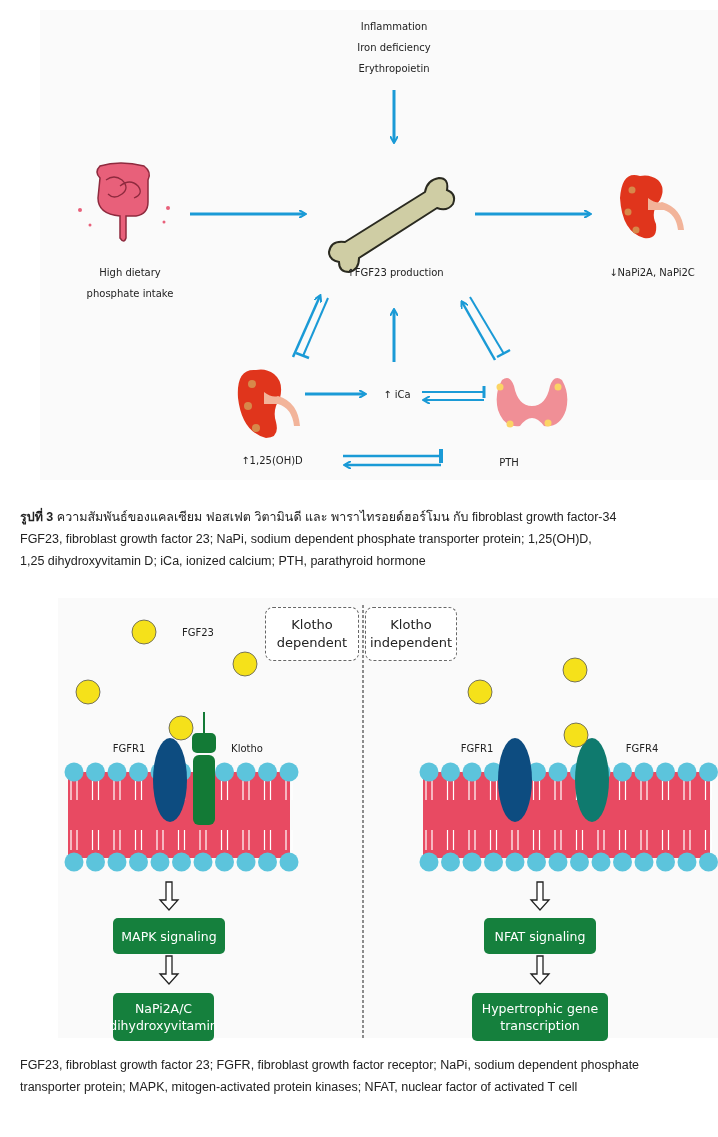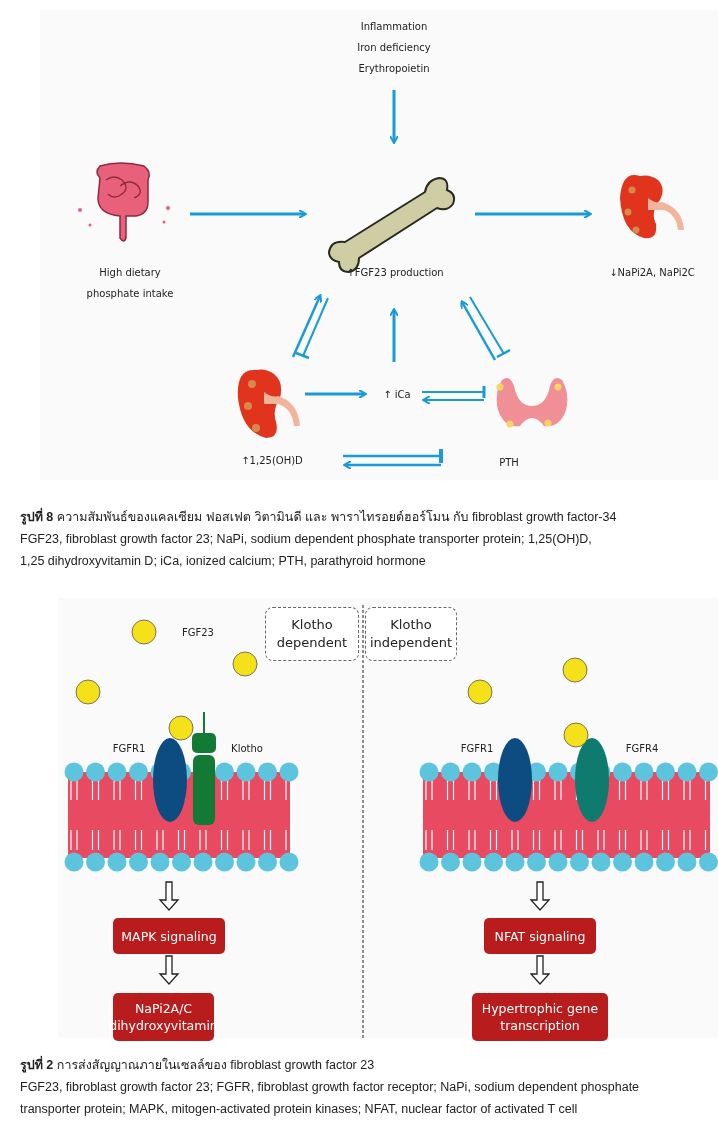--- a/index.html
+++ b/index.html
@@ -2,21 +2,21 @@
 <html><head>
 <meta charset="utf-8">
 <style>
   html,body{margin:0;padding:0;background:#fff;}
   body{width:718px;height:1137px;position:relative;overflow:hidden;font-family:"DejaVu Sans","Liberation Sans",sans-serif;color:#222;}
   .panel1{position:absolute;left:40px;top:10px;width:678px;height:470px;background:#fafafa;}
   .panel2{position:absolute;left:58px;top:598px;width:660px;height:440px;background:#fafafa;}
   .t{position:absolute;font-size:10px;line-height:21px;text-align:center;white-space:nowrap;}
   .cap{position:absolute;left:20px;font-size:12.5px;line-height:22px;color:#222;font-family:"Liberation Sans","DejaVu Sans",sans-serif;}
   .cap b{font-weight:bold;}
-  .box{position:absolute;background:#b91c1c;color:#fff;border-radius:5px;font-size:12.5px;line-height:17px;text-align:center;display:flex;align-items:center;justify-content:center;}
+  .box{position:absolute;background:#15803d;color:#fff;border-radius:5px;font-size:12.5px;line-height:17px;text-align:center;display:flex;align-items:center;justify-content:center;}
   .kbox{position:absolute;border:1px dashed #666;border-radius:8px;font-size:13px;line-height:18px;text-align:center;display:flex;align-items:center;justify-content:center;background:#fff;}
   svg{position:absolute;left:0;top:0;}
 </style>
 </head>
 <body>
 
 <div class="panel1"></div>
 
 <svg width="718" height="1137">
   <defs>
@@ -103,21 +103,21 @@
 </div>
 <div class="t" style="left:372px;top:384px;width:50px;">
   <span>↑</span> <span>iCa</span>
 </div>
 <div class="t" style="left:222px;top:450px;width:100px;">
   <span>↑</span><span>1,25(OH)D</span>
 </div>
 <div class="t" style="left:484px;top:452px;width:50px;">PTH</div>
 
 <div class="cap" style="top:506px;width:690px;">
-  <div><b>รูปที่ 8</b> <span>ความสัมพันธ์ของแคลเซียม ฟอสเฟต วิตามินดี และ พาราไทรอยด์ฮอร์โมน กับ fibroblast growth factor-34</span></div>
+  <div><b>รูปที่ 3</b> <span>ความสัมพันธ์ของแคลเซียม ฟอสเฟต วิตามินดี และ พาราไทรอยด์ฮอร์โมน กับ fibroblast growth factor-34</span></div>
   <div>FGF23, fibroblast growth factor 23; NaPi, sodium dependent phosphate transporter protein; 1,25(OH)D,</div>
   <div>1,25 dihydroxyvitamin D; iCa, ionized calcium; PTH, parathyroid hormone</div>
 </div>
 
 <div class="panel2"></div>
 
 <svg width="718" height="1137" id="fig2svg">
   <line x1="363" y1="605" x2="363" y2="1040" stroke="#444" stroke-width="1.2" stroke-dasharray="3,2"></line>
   <g id="membranes">
       <rect x="68" y="772" width="222" height="86" fill="#e84a62"></rect>
@@ -327,16 +327,15 @@
 </div>
 <div class="box" style="left:484px;top:918px;width:112px;height:36px;">NFAT signaling</div>
 <div class="box" style="left:472px;top:993px;width:136px;height:48px;">
   <div>
       <div>Hypertrophic gene</div>
       <div>transcription</div>
     </div>
 </div>
 
 <div class="cap" style="top:1054px;width:690px;">
-  <div><b>รูปที่ 2</b> <span>การส่งสัญญาณภายในเซลล์ของ fibroblast growth factor 23</span></div>
   <div>FGF23, fibroblast growth factor 23; FGFR, fibroblast growth factor receptor; NaPi, sodium dependent phosphate</div>
   <div>transporter protein; MAPK, mitogen-activated protein kinases; NFAT, nuclear factor of activated T cell</div>
 </div>
 
 </body></html>

